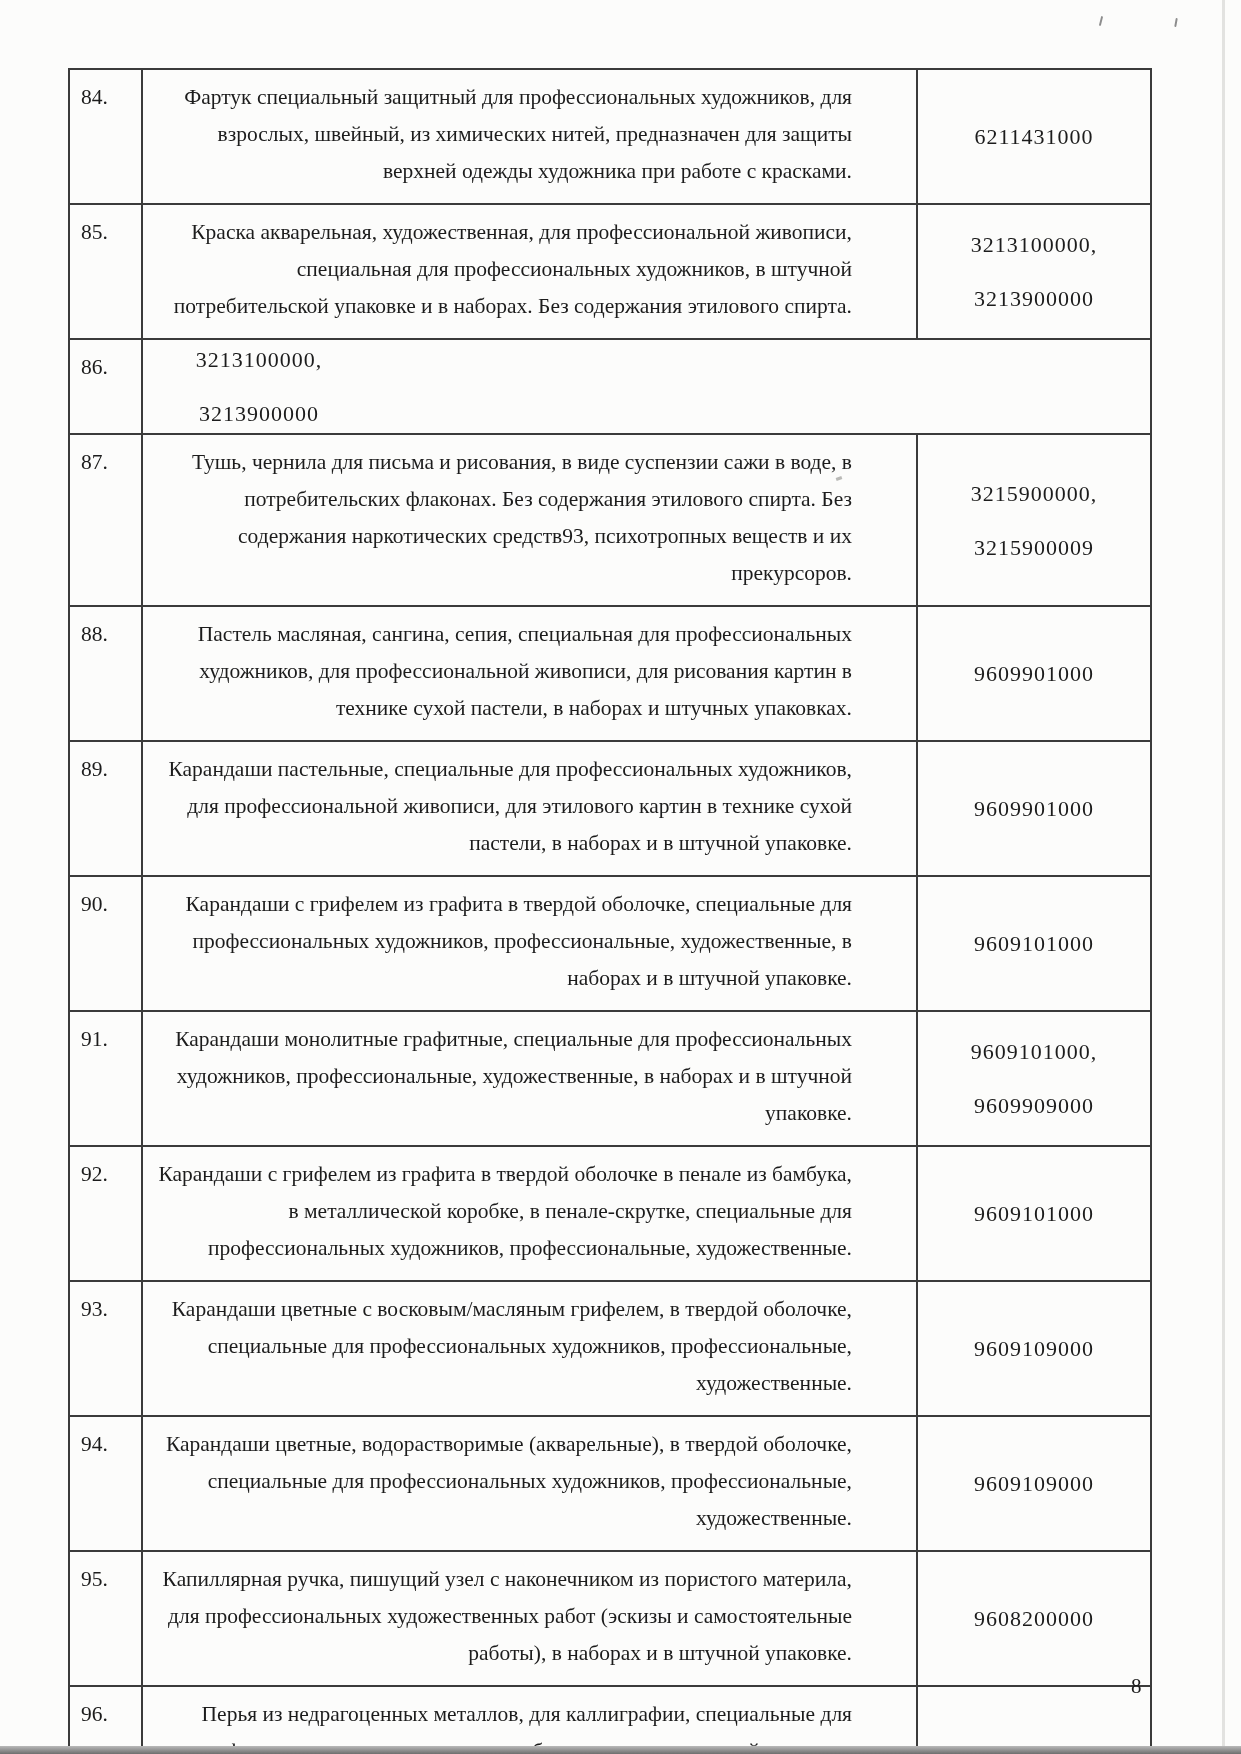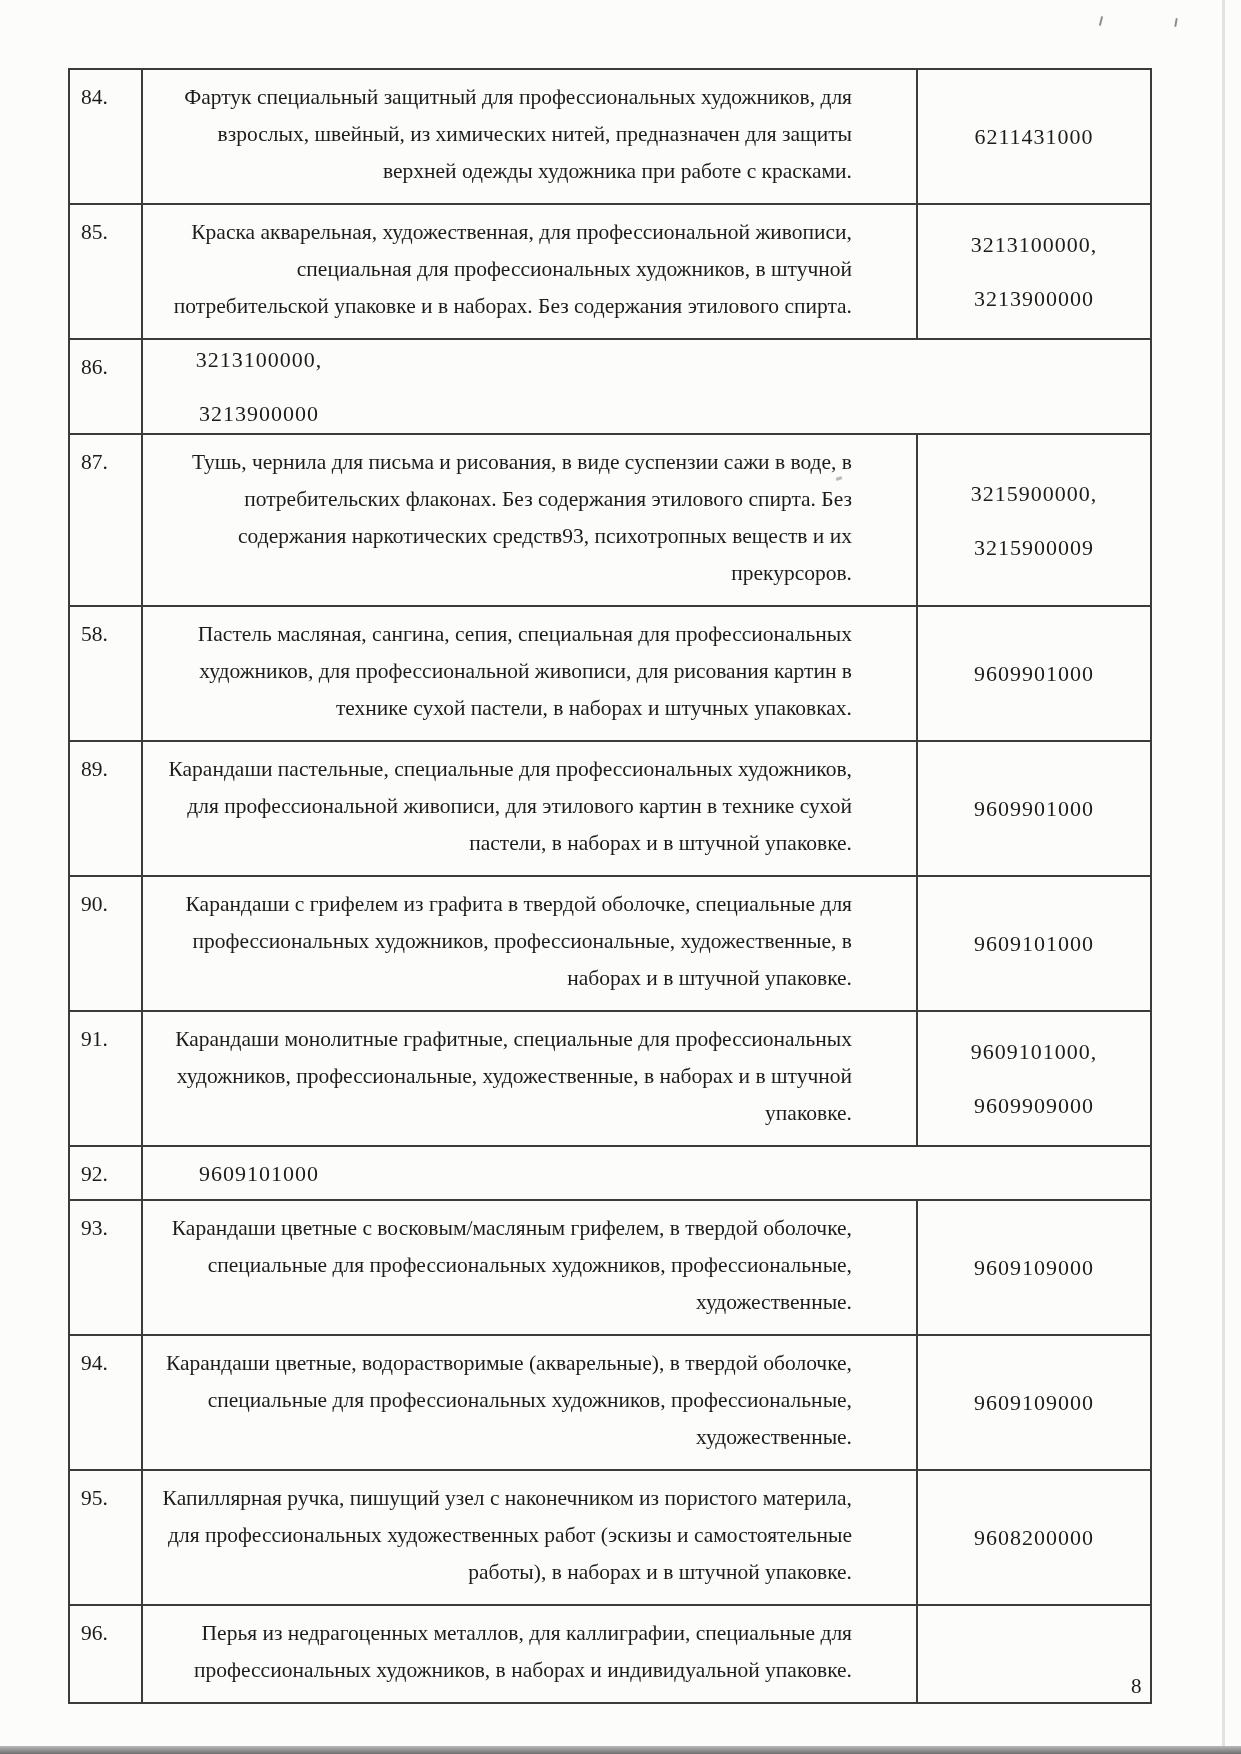--- a/index.html
+++ b/index.html
@@ -119,21 +119,21 @@
   <div class="row">
     <div class="cell cell-num">87.</div>
     <div class="cell cell-desc">Тушь, чернила для письма и рисования, в виде суспензии сажи в воде, в потребительских флаконах. Без содержания этилового спирта. Без содержания наркотических средств93, психотропных веществ и их прекурсоров.</div>
     <div class="cell cell-code">
           <div class="code-line">3215900000,</div>
           <div class="code-line">3215900009</div>
         </div>
   </div>
 
   <div class="row">
-    <div class="cell cell-num">58.</div>
+    <div class="cell cell-num">88.</div>
     <div class="cell cell-desc">Пастель масляная, сангина, сепия, специальная для профессиональных художников, для профессиональной живописи, для рисования картин в технике сухой пастели, в наборах и штучных упаковках.</div>
     <div class="cell cell-code">
           <div class="code-line">9609901000</div>
         </div>
   </div>
 
   <div class="row">
     <div class="cell cell-num">89.</div>
     <div class="cell cell-desc">Карандаши пастельные, специальные для профессиональных художников, для профессиональной живописи, для этилового картин в технике сухой пастели, в наборах и в штучной упаковке.</div>
     <div class="cell cell-code">
@@ -153,20 +153,21 @@
     <div class="cell cell-num">91.</div>
     <div class="cell cell-desc">Карандаши монолитные графитные, специальные для профессиональных художников, профессиональные, художественные, в наборах и в штучной упаковке.</div>
     <div class="cell cell-code">
           <div class="code-line">9609101000,</div>
           <div class="code-line">9609909000</div>
         </div>
   </div>
 
   <div class="row">
     <div class="cell cell-num">92.</div>
+    <div class="cell cell-desc">Карандаши с грифелем из графита в твердой оболочке в пенале из бамбука, в металлической коробке, в пенале-скрутке, специальные для профессиональных художников, профессиональные, художественные.</div>
     <div class="cell cell-code">
           <div class="code-line">9609101000</div>
         </div>
   </div>
 
   <div class="row">
     <div class="cell cell-num">93.</div>
     <div class="cell cell-desc">Карандаши цветные с восковым/масляным грифелем, в твердой оболочке, специальные для профессиональных художников, профессиональные, художественные.</div>
     <div class="cell cell-code">
           <div class="code-line">9609109000</div>

